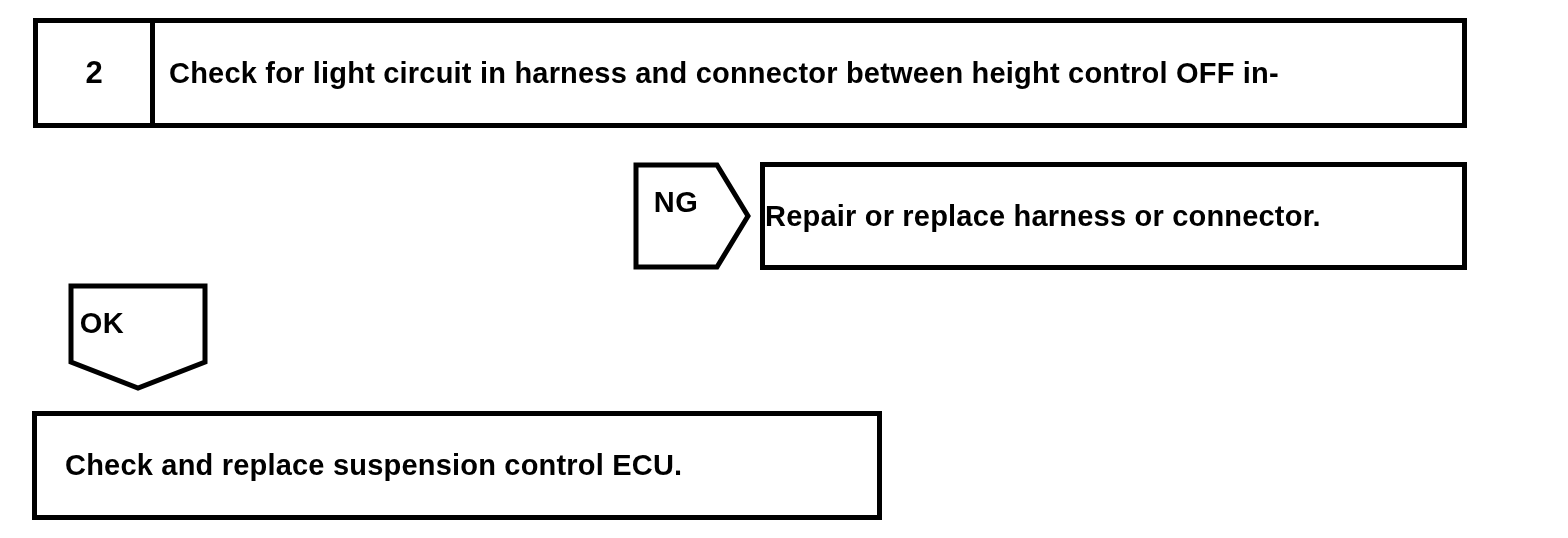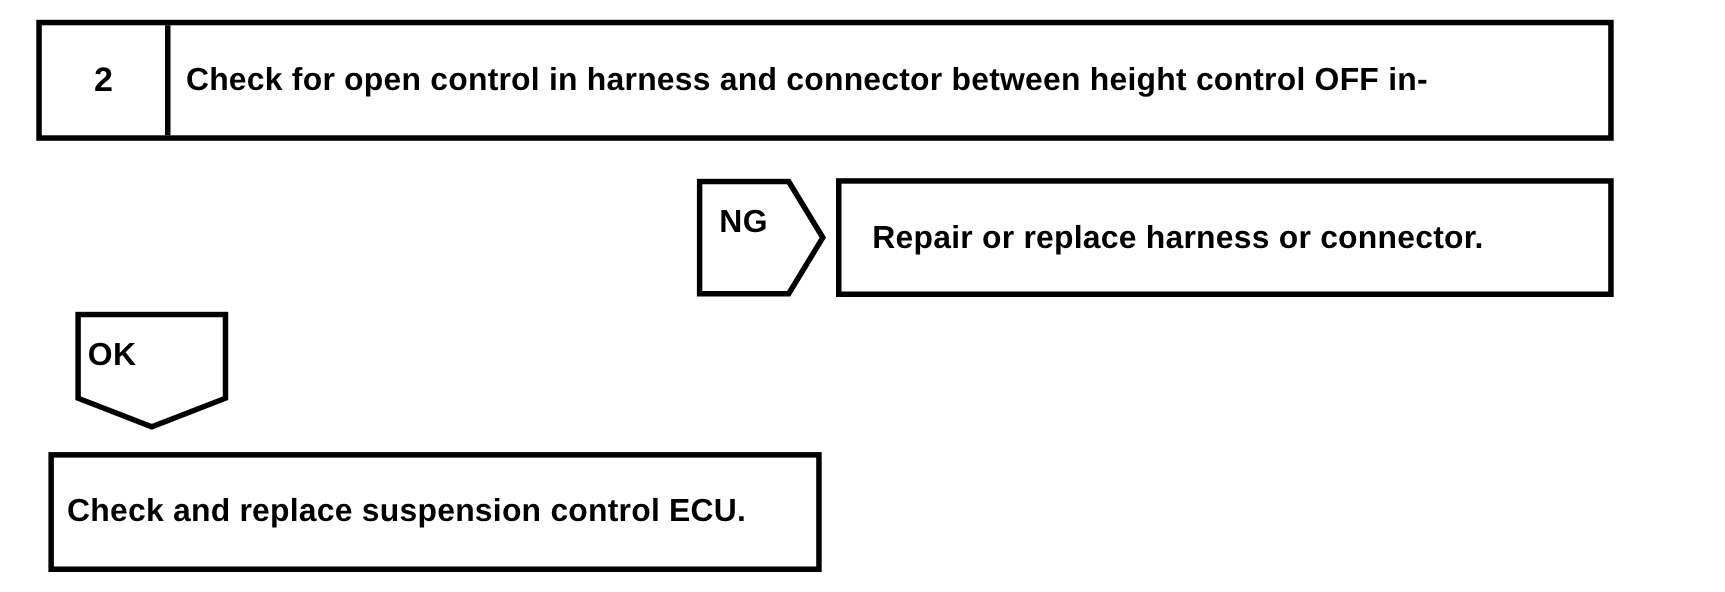--- a/index.html
+++ b/index.html
@@ -54,27 +54,25 @@
     display: flex;
     align-items: center;
     font-weight: bold;
     font-size: 29px;
     letter-spacing: 0.2px;
     background: #fff;
   }
   .repair-box {
     left: 760px; top: 162px;
     width: 707px; height: 108px;
-    padding-left: 28px;
   }
   .final-box {
     left: 32px; top: 411px;
-    width: 703px; height: 109px;
-    padding-left: 12px;
-    margin-left: 12px;
+    width: 850px; height: 109px;
+    padding-left: 28px;
   }
 
   
   .connector { pointer-events: none; }
   .connector svg { display: block; }
   .connector .label {
     position: absolute;
     font-weight: bold;
     font-size: 29px;
     letter-spacing: 0.5px;
@@ -91,21 +89,21 @@
   }
 </style>
 </head>
 <body>
 
 <div class="abs step-box">
   <div class="step-num-cell">
     <span>2</span>
   </div>
   <div class="step-desc-cell">
-    <span>Check for open control in harness and connector between height control OFF in-</span>
+    <span>Check for light circuit in harness and connector between height control OFF in-</span>
   </div>
 </div>
 
 <div class="abs connector ng-connector">
   <svg width="118" height="108" viewBox="0 0 118 108">
     <polygon points="3,3 84,3 115,54 84,105 3,105" fill="#ffffff" stroke="#000000" stroke-width="5" stroke-linejoin="miter"></polygon>
   </svg>
   <span class="label">NG</span>
 </div>
 

